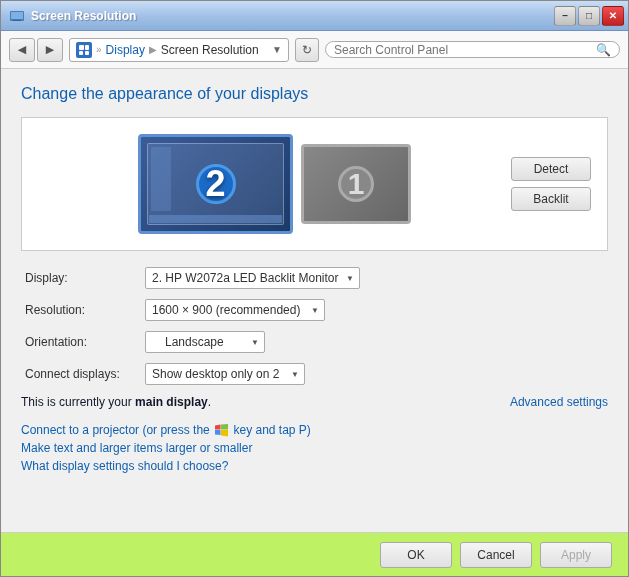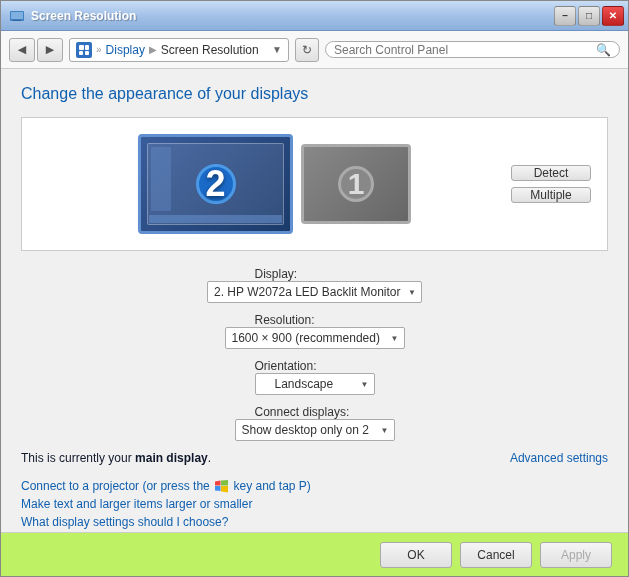--- a/index.html
+++ b/index.html
@@ -289,41 +289,40 @@
       justify-content: center;
     }
 
     .monitor-buttons {
       display: flex;
       flex-direction: column;
       gap: 6px;
     }
     .win-btn {
       width: 80px;
-      height: 16px;
+      height: 24px;
       background: linear-gradient(to bottom, #f5f5f5, #e0e0e0);
       border: 1px solid #aaa;
       border-radius: 3px;
       cursor: pointer;
       font-size: 12px;
       color: #333;
       display: flex;
       align-items: center;
       justify-content: center;
     }
 
     
     .form-section {
       padding: 0 4px;
     }
     .form-row {
       display: flex;
       align-items: center;
       margin-bottom: 10px;
-      flex-direction: column;
     }
     .form-label {
       width: 120px;
       color: #333;
       font-size: 12px;
     }
     .form-control {
       display: flex;
       align-items: center;
       gap: 4px;
@@ -481,21 +480,21 @@
           <div class="monitor-2-taskbar"></div>
           <div class="monitor-number">2</div>
         </div>
 
         <div class="monitor-1">
           <div class="monitor-1-number">1</div>
         </div>
       </div>
       <div class="monitor-buttons">
         <button class="win-btn">Detect</button>
-        <button class="win-btn">Multiple</button>
+        <button class="win-btn">Backlit</button>
       </div>
     </div>
 
     <div class="form-section">
 
       <div class="form-row">
         <span class="form-label">Display:</span>
         <div class="form-control">
           <div class="select-wrapper">
             <select class="select-box select-display">

